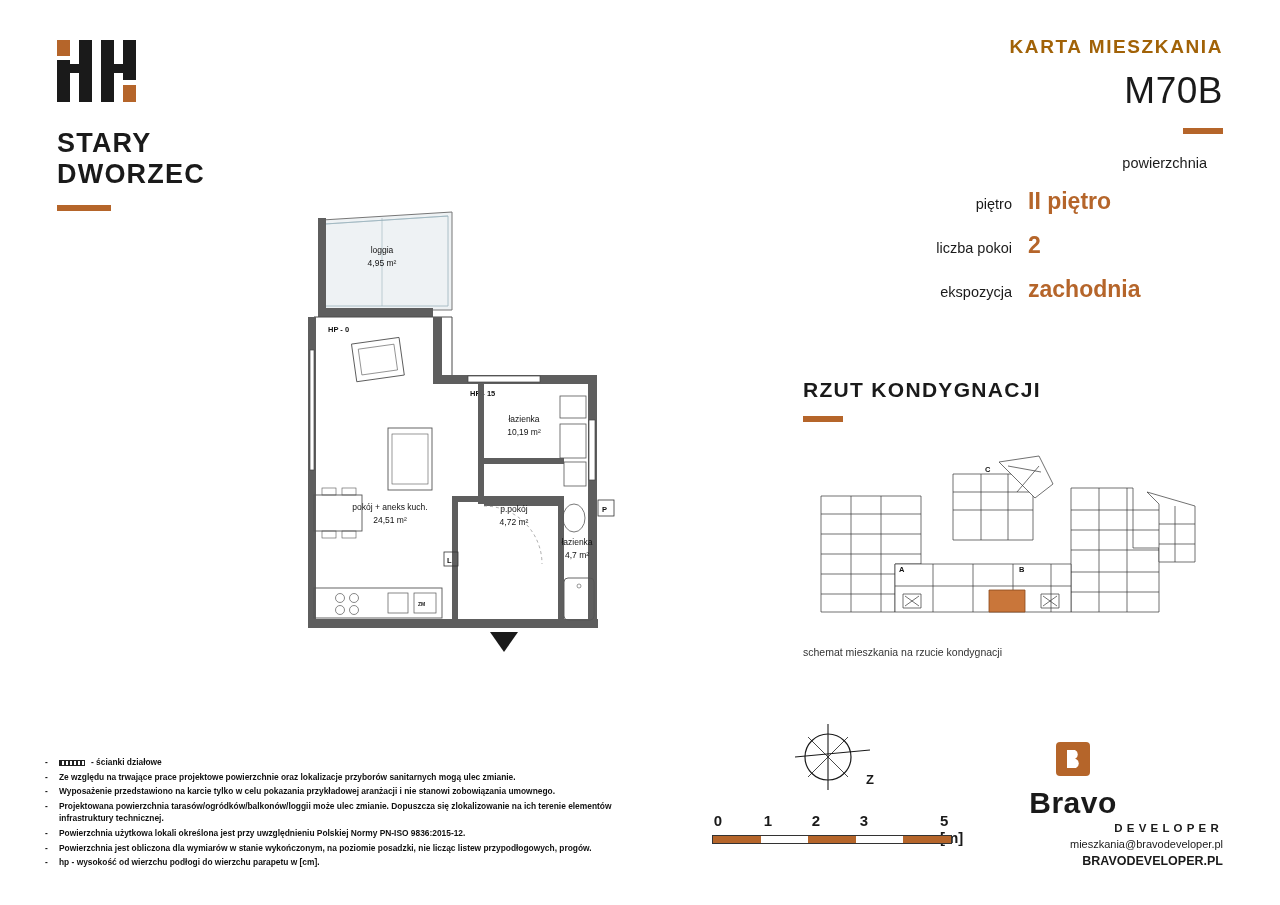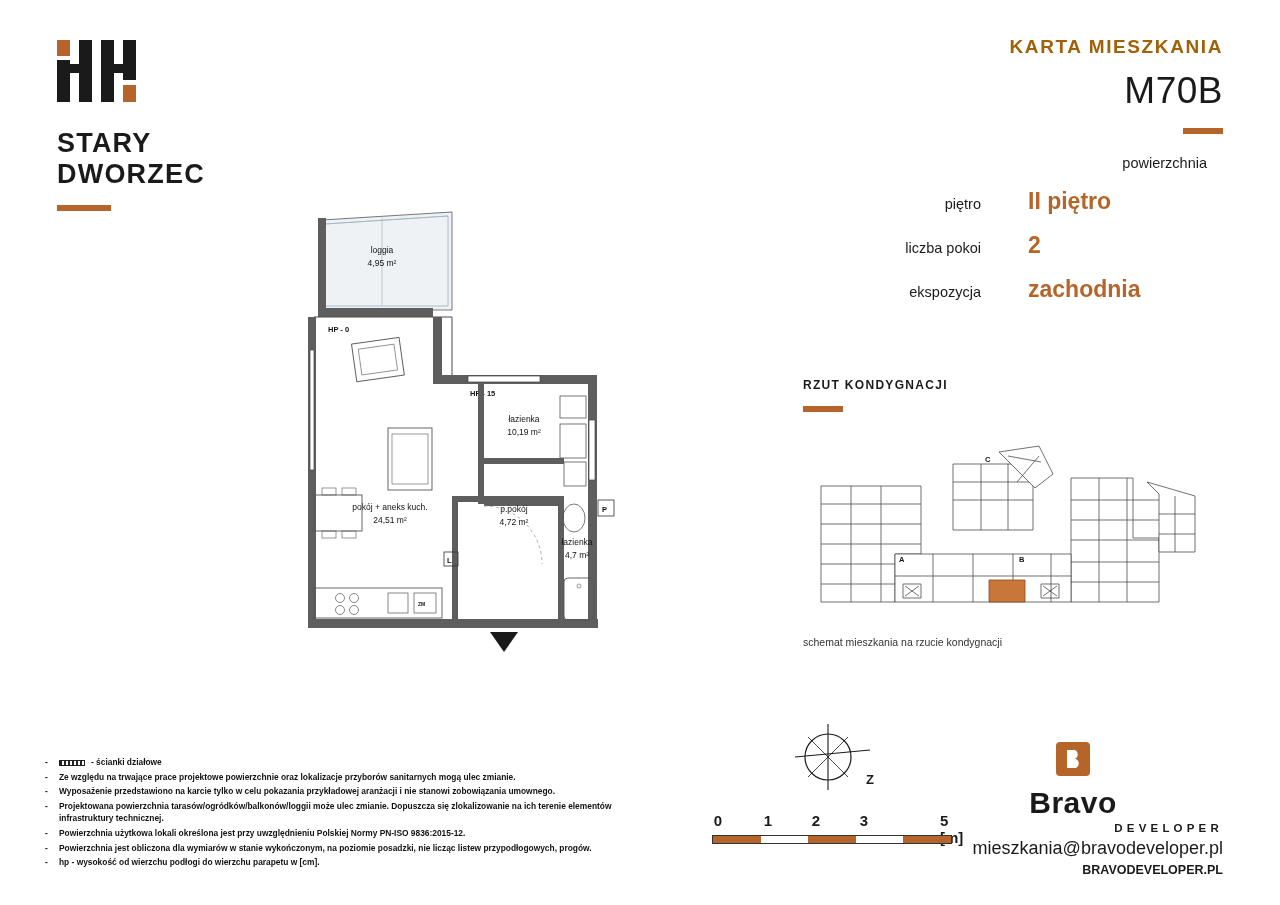--- a/index.html
+++ b/index.html
@@ -20,28 +20,28 @@
   .logo-name { margin-top: 22px; font-size: 27px; font-weight: bold; letter-spacing: 1.2px; line-height: 1.16; color: #1a1a1a; }
   .logo-rule { margin-top: 14px; width: 54px; height: 6px; background: #b5652a; }
 
   
   .rh { position: absolute; right: 57px; top: 36px; width: 420px; text-align: right; }
   .rh-title { font-size: 19px; font-weight: bold; letter-spacing: 1.6px; color: #a16207; }
   .rh-code { margin-top: 12px; font-size: 37px; font-weight: normal; letter-spacing: 0.5px; color: #1a1a1a; }
   .rh-rule { margin-top: 16px; margin-left: auto; width: 40px; height: 6px; background: #b5652a; }
 
   .specs { position: absolute; right: 57px; top: 155px; width: 420px; }
-  .spec-row { display: flex; align-items: baseline; justify-content: flex-end; margin-bottom: 17px; gap: 31px; }
+  .spec-row { display: flex; align-items: baseline; justify-content: flex-end; margin-bottom: 17px; }
   .spec-label { font-size: 14.5px; color: #1a1a1a; text-align: right; width: 160px; padding-right: 16px; }
   .spec-value { font-size: 23px; font-weight: bold; color: #b5652a; width: 195px; text-align: left; }
   .spec-value sup { font-size: 13px; }
 
   
   .rk { position: absolute; right: 57px; top: 378px; width: 420px; }
-  .rk-title { font-size: 12px; font-weight: bold; letter-spacing: 1.3px; color: #1a1a1a; }
+  .rk-title { font-size: 21px; font-weight: bold; letter-spacing: 1.3px; color: #1a1a1a; }
   .rk-rule { margin-top: 14px; width: 40px; height: 6px; background: #b5652a; }
   .rk-plan { position: relative; margin-top: 22px; width: 420px; height: 190px; }
   .rk-caption { margin-top: 12px; font-size: 10.5px; color: #333; width: 420px; }
 
   
   .plan { position: absolute; left: 292px; top: 200px; width: 380px; height: 470px; }
 
   
   .notes { position: absolute; left: 45px; top: 756px; width: 580px; }
   .note { display: flex; font-size: 8.4px; line-height: 1.45; color: #111; margin-bottom: 2.5px; font-weight: bold; }
@@ -56,21 +56,21 @@
   .scale-nums span { position: absolute; top: 0; transform: translateX(-50%); }
   .scale-track { position: relative; margin-top: 3px; height: 9px; width: 240px; border: 1px solid #333; display: flex; }
   .scale-track div { height: 100%; flex: 1; }
 
   
   .bravo { position: absolute; right: 57px; top: 742px; width: 300px; text-align: right; }
   .bravo-logo { display: flex; align-items: center; justify-content: flex-end; gap: 10px; flex-direction: column; }
   .bravo-word { font-size: 30px; font-weight: bold; letter-spacing: 0.5px; color: #1a1a1a; }
   .bravo-sub { margin-top: 2px; font-size: 11.5px; letter-spacing: 4.2px; color: #1a1a1a; font-weight: bold; text-align: right; }
   .bravo-phone { margin-top: 16px; font-size: 19px; font-weight: bold; color: #1a1a1a; }
-  .bravo-mail { margin-top: 4px; font-size: 18px; color: #1a1a1a; }
+  .bravo-mail { margin-top: 4px; font-size: 11px; color: #1a1a1a; }
   .bravo-www { margin-top: 4px; font-size: 12.5px; font-weight: bold; color: #1a1a1a; }
 
   .roomlabel { font-size: 8.5px; text-anchor: middle; fill: #111; font-family: "Liberation Sans", sans-serif; }
   .tinylabel { font-size: 7.5px; fill: #111; font-weight: bold; font-family: "Liberation Sans", sans-serif; }
 </style>
 </head>
 <body>
 
 <div class="page">
 

